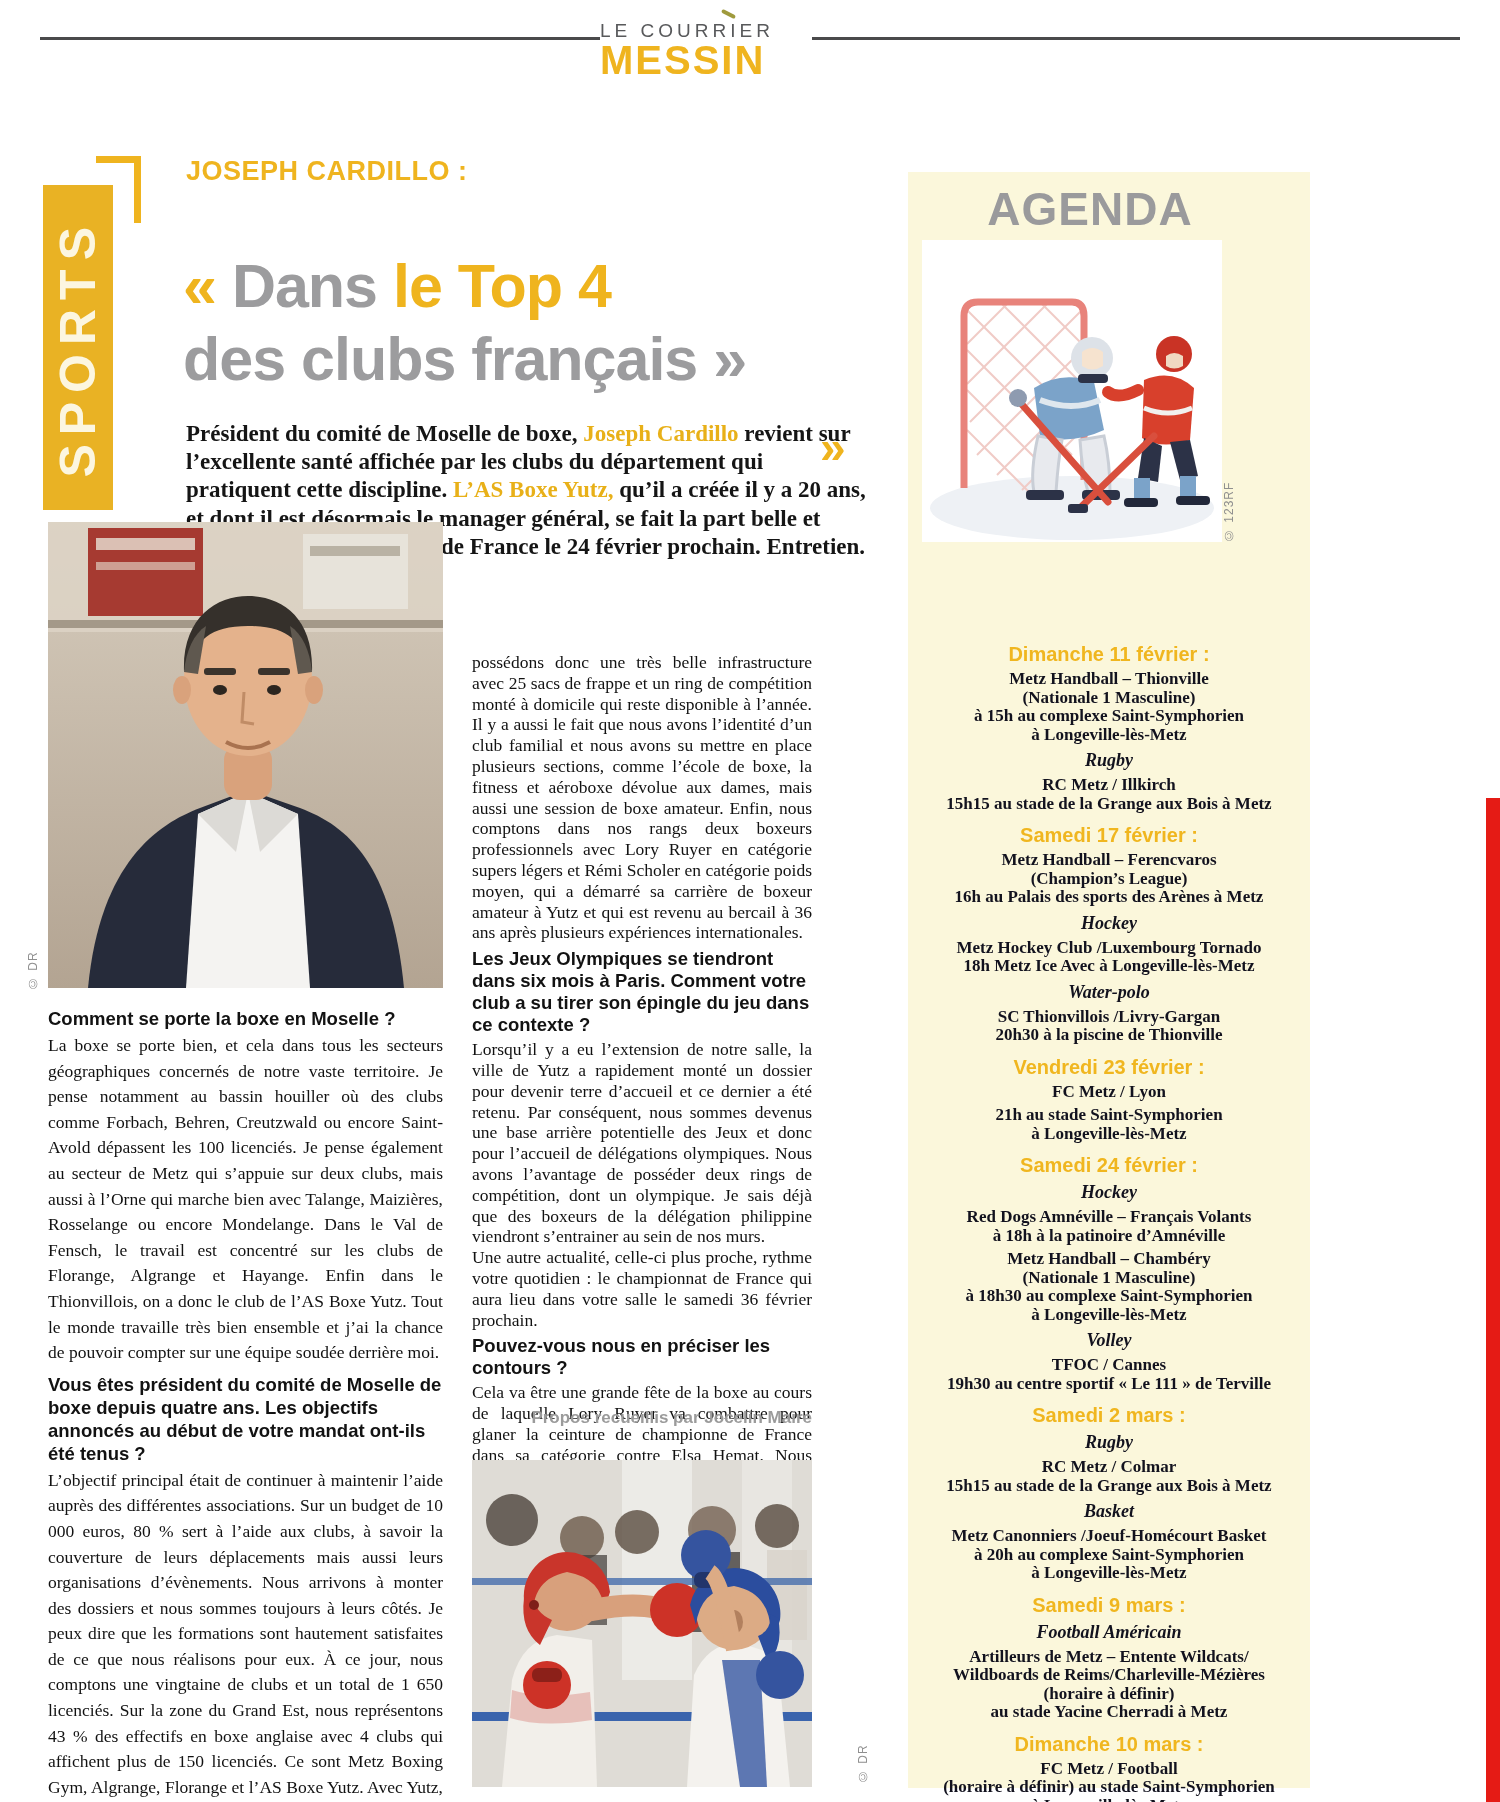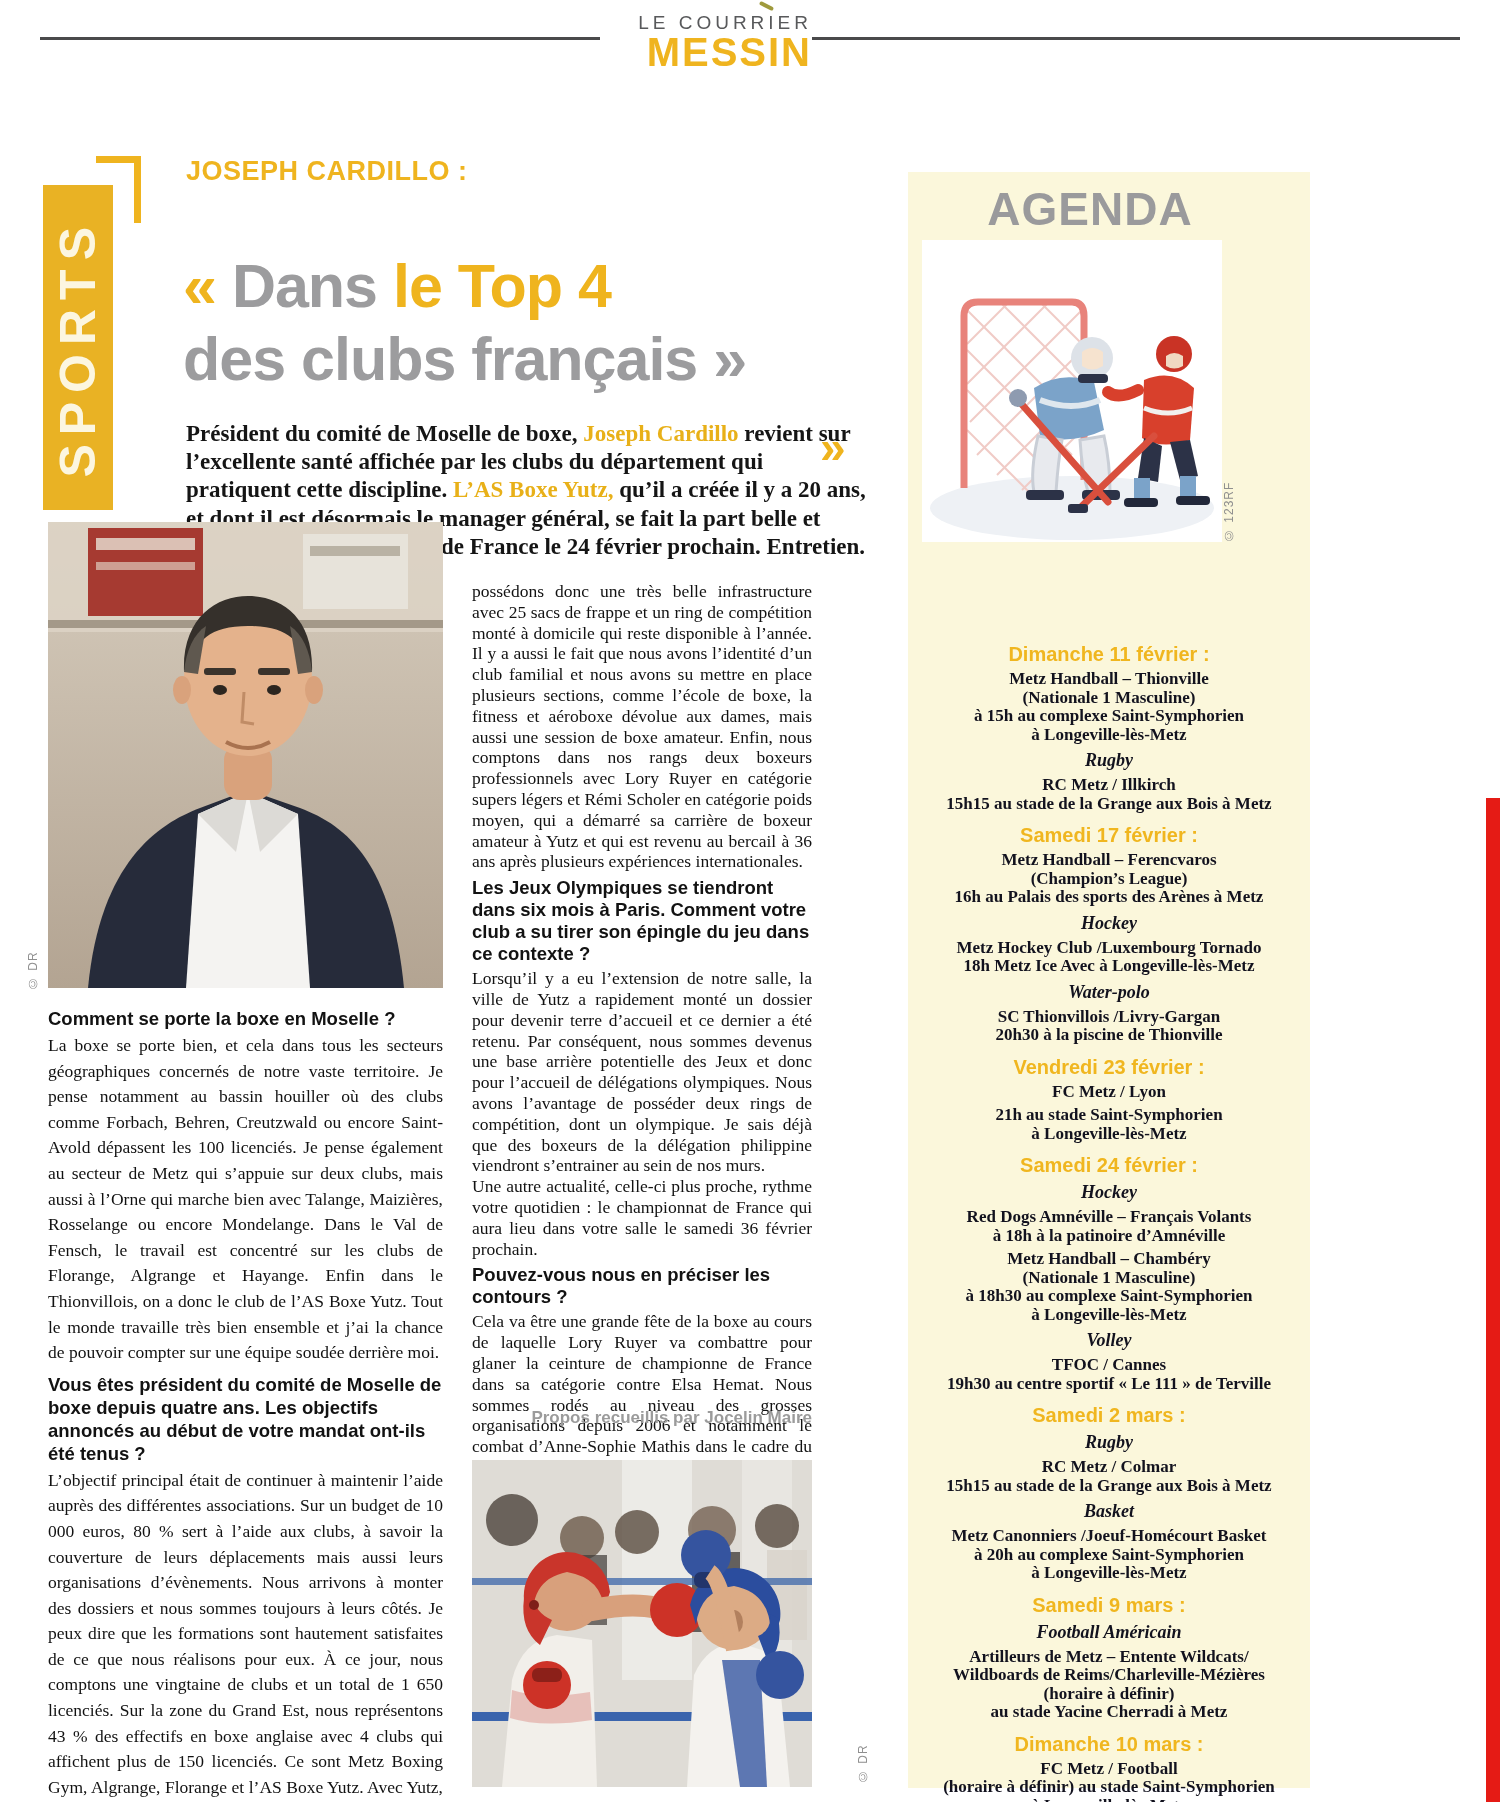--- a/index.html
+++ b/index.html
@@ -3,21 +3,21 @@
 <meta charset="utf-8">
 <style>
   html,body{margin:0;padding:0;background:#fff;}
   .page{position:relative;width:1500px;height:1802px;background:#fff;overflow:hidden;
         font-family:"Liberation Serif",serif;color:#121212;}
 
   
   .rule{position:absolute;top:37px;height:3px;background:#4a4a4b;}
   .rule.left{left:40px;width:574px;}
   .rule.right{left:793px;width:667px;}
-  .brand{position:absolute;left:600px;top:12px;width:212px;text-align:right;background:#fff;}
+  .brand{position:absolute;left:600px;top:20px;width:212px;text-align:left;background:#fff;}
   .brand-top{font-family:"Liberation Sans",sans-serif;font-size:19px;letter-spacing:4px;
              color:#58595b;position:relative;display:inline-block;}
   .brand-accent{position:absolute;right:38px;top:-8px;width:15px;height:4px;background:#9f9a3d;
                 transform:rotate(27deg);border-radius:2px;}
   .brand-bottom{font-family:"Liberation Sans",sans-serif;font-weight:bold;font-size:40px;
                 letter-spacing:2px;color:#EFB41F;line-height:36px;}
 
   
   .sports-bar{position:absolute;left:43px;top:185px;width:70px;height:325px;background:#E9B224;
               display:flex;align-items:center;justify-content:center;}
@@ -43,21 +43,21 @@
   
   .photo{position:absolute;overflow:hidden;}
   .photo-portrait{left:48px;top:522px;width:395px;height:466px;}
   .photo-boxing{left:472px;top:1460px;width:340px;height:327px;}
   .vcredit{position:absolute;font-family:"Liberation Sans",sans-serif;font-size:12px;
            color:#8f8f8f;writing-mode:vertical-rl;transform:rotate(180deg);letter-spacing:1px;}
 
   
   .col{position:absolute;text-align:justify;}
   .col1{left:48px;top:1000px;width:395px;font-size:17.5px;line-height:25.6px;}
-  .col2{left:472px;top:581px;width:340px;font-size:17.5px;line-height:20.8px;}
+  .col2{left:472px;top:652px;width:340px;font-size:17.5px;line-height:20.8px;}
   .col p.answer{margin:0;}
   .col div.question{font-family:"Liberation Sans",sans-serif;font-weight:bold;
                     font-size:18.5px;line-height:22px;text-align:left;margin:5px 0 3px;color:#121212;}
   .col1 div.question{line-height:23px;margin:7px 0 3px;}
   .byline{position:absolute;left:472px;top:1408px;width:340px;text-align:right;
           font-family:"Liberation Sans",sans-serif;font-weight:bold;font-size:17px;color:#9b9b9b;}
 
   
   .agenda{position:absolute;left:908px;top:172px;width:402px;height:1616px;background:#FBF7DB;}
   .agenda-title{margin:10px 0 0;width:310px;text-align:center;font-family:"Liberation Sans",sans-serif;

